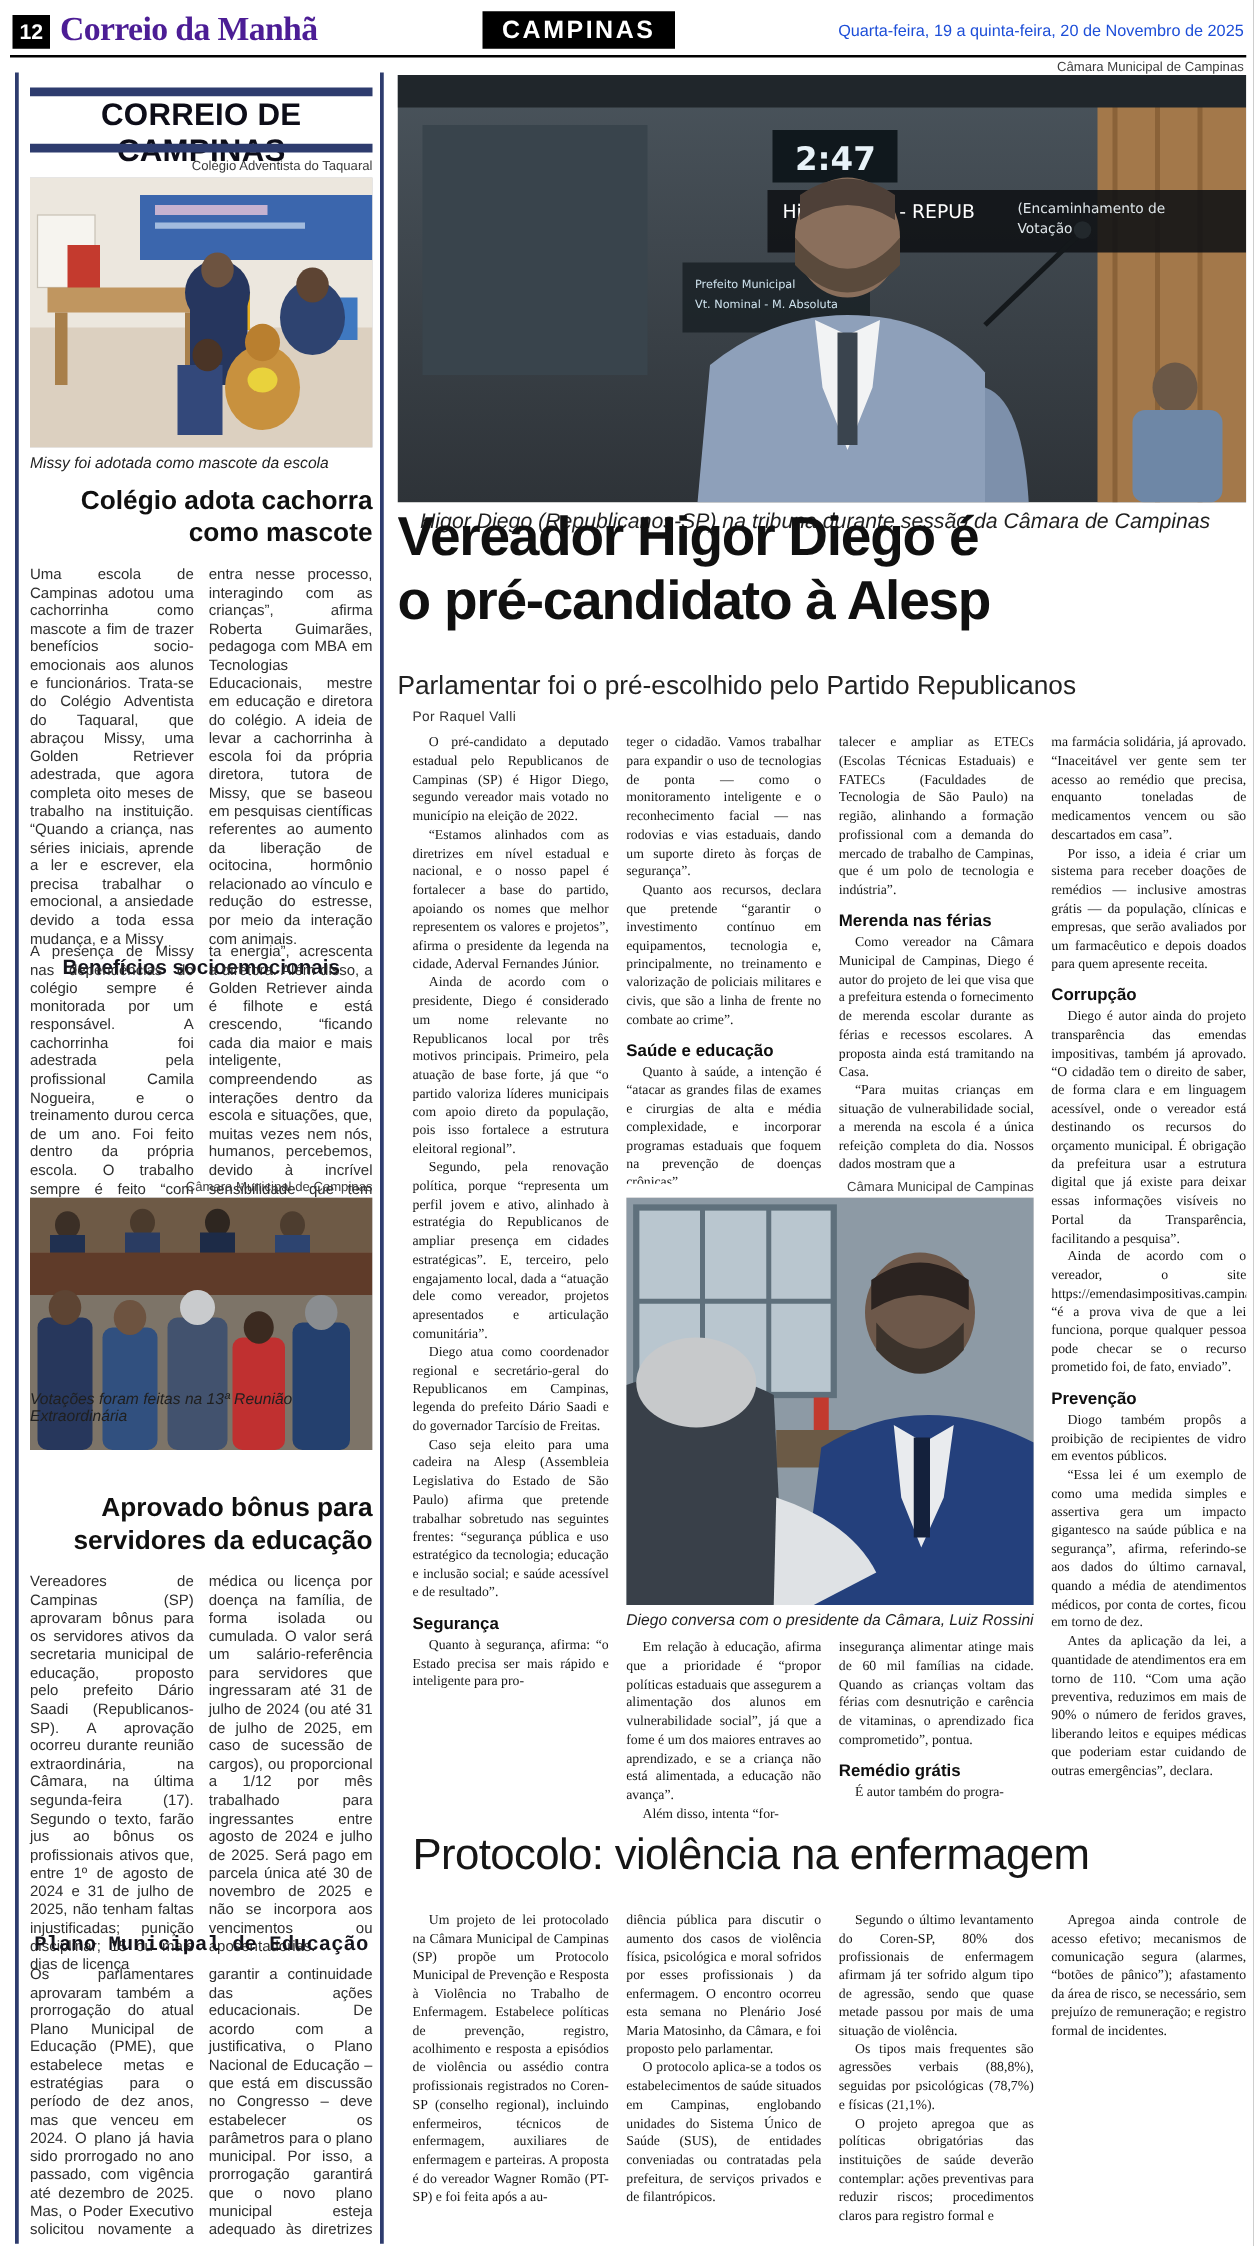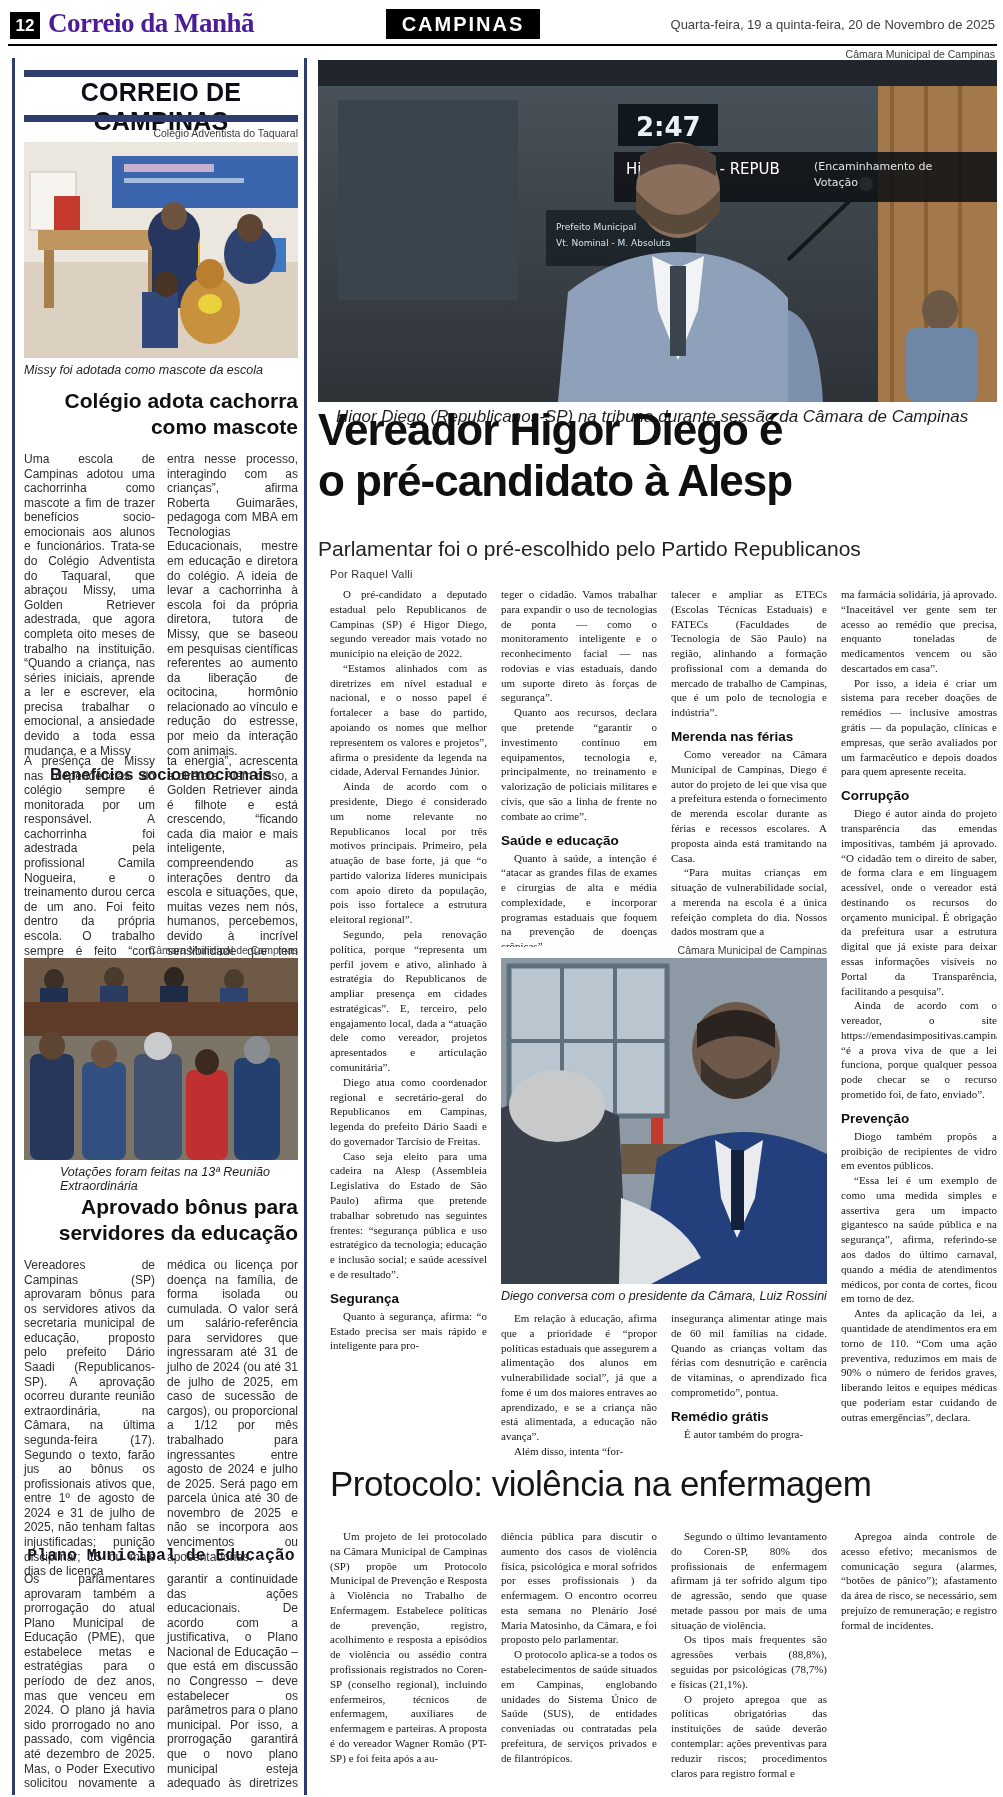--- a/index.html
+++ b/index.html
@@ -6,21 +6,21 @@
   #page{position:relative;width:1003px;height:1797px;background:#ffffff;margin:0 auto;
         font-family:"Liberation Sans","DejaVu Sans",sans-serif;overflow:hidden;}
   .abs{position:absolute;}
   
   .pagenum{left:10px;top:12px;width:30px;height:27px;background:#000;color:#fff;
            font-size:17px;font-weight:700;display:flex;align-items:center;justify-content:center;}
   .masthead{left:48px;top:8px;font-family:"Liberation Serif","DejaVu Serif",serif;
             font-size:27px;font-weight:700;color:#4c1d95;letter-spacing:-0.5px;}
   .sectionbox{left:386px;top:9px;width:154px;height:30px;background:#000;color:#fff;
               font-size:20px;font-weight:700;letter-spacing:2px;display:flex;align-items:center;justify-content:center;}
-  .dateline{left:560px;top:17px;width:435px;text-align:right;font-size:13px;color:#404040;}
+  .dateline{left:560px;top:17px;width:435px;text-align:right;font-size:13px;color:#1d4ed8;}
   .hrule{left:8px;top:44px;width:989px;height:2px;background:#000;}
   
   .vrule{top:58px;width:3px;height:1737px;background:#2e3c6e;}
   .navybar{left:24px;width:274px;height:7px;background:#2e3c6e;}
   
   .credit{font-size:10.5px;color:#3c3c3c;text-align:right;}
   .capt{font-size:12.5px;font-style:italic;color:#1f1f1f;font-weight:500;}
   .localheader{left:24px;top:78px;width:274px;text-align:center;font-size:25px;font-weight:800;
                color:#0d0d18;letter-spacing:0.2px;}
   .ltitle{left:24px;width:274px;text-align:right;font-size:21px;line-height:1.25;font-weight:700;color:#101010;}
@@ -121,21 +121,21 @@
       <rect x="58" y="104" width="44" height="98" rx="8" fill="#31507f"></rect>
         <ellipse cx="80" cy="96" rx="13" ry="14" fill="#6d5340"></ellipse>
       <rect x="110" y="96" width="48" height="106" rx="8" fill="#42526e"></rect>
         <ellipse cx="134" cy="88" rx="14" ry="14" fill="#c9cbcd"></ellipse>
       <rect x="162" y="112" width="42" height="90" rx="8" fill="#c03030"></rect>
         <ellipse cx="183" cy="104" rx="12" ry="13" fill="#3b2a20"></ellipse>
       <rect x="210" y="100" width="46" height="102" rx="8" fill="#24406e"></rect>
         <ellipse cx="233" cy="92" rx="13" ry="14" fill="#8a8d90"></ellipse>
     </svg>
   </div>
-  <div class="abs capt" style="left:24px;top:1165px;width:274px;margin-left:36px;">Votações foram feitas na 13ª Reunião Extraordinária</div>
+  <div class="abs capt" style="left:24px;top:1112px;width:274px;">Votações foram feitas na 13ª Reunião Extraordinária</div>
 
   <div class="abs ltitle" style="top:1194px;">Aprovado bônus para servidores da educação</div>
   <div class="abs twocol" style="top:1258px;">
     <div>Vereadores de Campinas (SP) aprovaram bônus para os servidores ativos da secretaria municipal de educação, proposto pelo prefeito Dário Saadi (Republicanos-SP). A aprovação ocorreu durante reunião extraordinária, na Câmara, na última segunda-feira (17). Segundo o texto, farão jus ao bônus os profissionais ativos que, entre 1º de agosto de 2024 e 31 de julho de 2025, não tenham faltas injustificadas; punição disciplinar; 15 ou mais dias de licença</div>
     <div>médica ou licença por doença na família, de forma isolada ou cumulada. O valor será um salário-referência para servidores que ingressaram até 31 de julho de 2024 (ou até 31 de julho de 2025, em caso de sucessão de cargos), ou proporcional a 1/12 por mês trabalhado para ingressantes entre agosto de 2024 e julho de 2025. Será pago em parcela única até 30 de novembro de 2025 e não se incorpora aos vencimentos ou aposentadorias.</div>
   </div>
   <div class="abs lsub" style="top:1546px;font-family:Liberation Mono, monospace;">Plano Municipal de Educação</div>
   <div class="abs twocol" style="top:1572px;height:220px;overflow:hidden;">
     <div>Os parlamentares aprovaram também a prorrogação do atual Plano Municipal de Educação (PME), que estabelece metas e estratégias para o período de dez anos, mas que venceu em 2024. O plano já havia sido prorrogado no ano passado, com vigência até dezembro de 2025. Mas, o Poder Executivo solicitou novamente a prorrogação para poder</div>
     <div>garantir a continuidade das ações educacionais. De acordo com a justificativa, o Plano Nacional de Educação – que está em discussão no Congresso – deve estabelecer os parâmetros para o plano municipal. Por isso, a prorrogação garantirá que o novo plano municipal esteja adequado às diretrizes a serem estabelecidas pela futura lei federal.</div>

